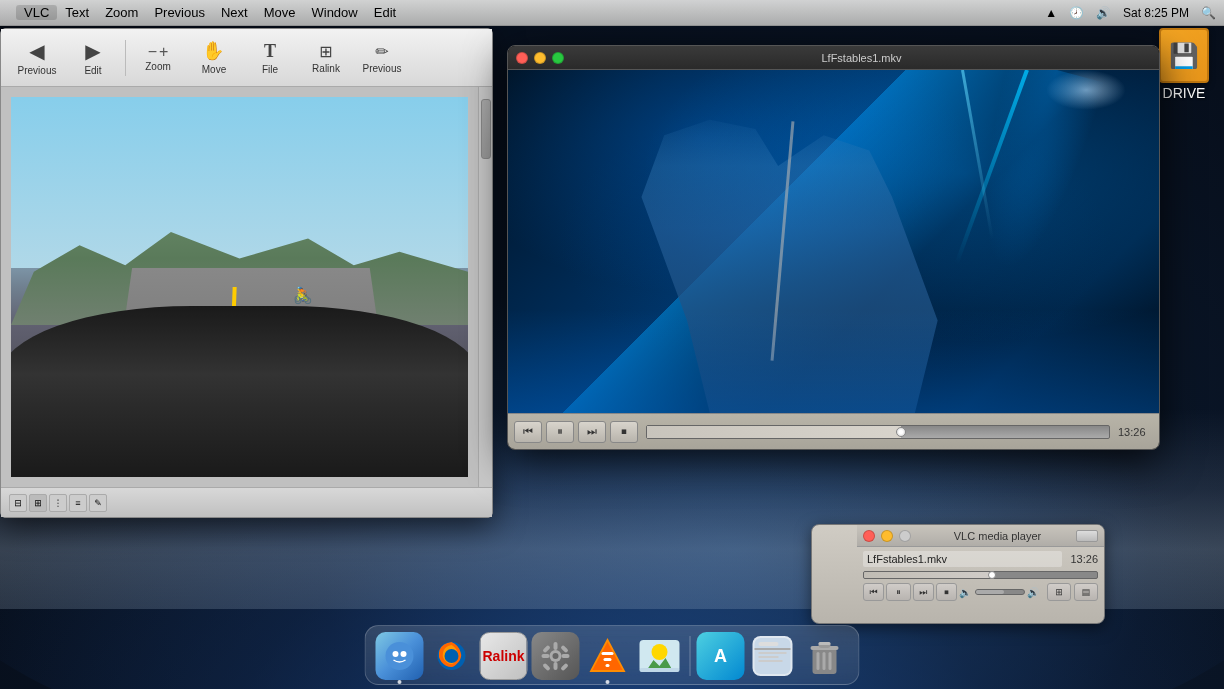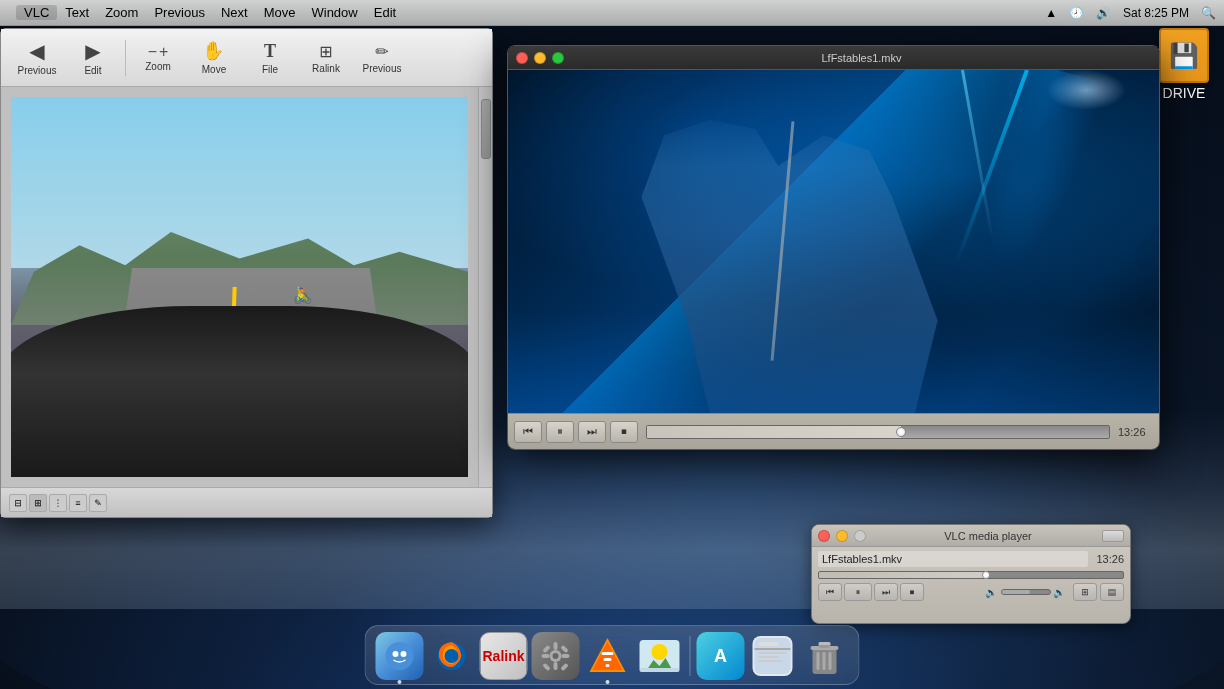--- a/index.html
+++ b/index.html
@@ -432,28 +432,29 @@
       font-size: 11px;
       color: #333;
       min-width: 35px;
     }
 
     
     .vlc-mini {
       position: absolute;
       top: 524px;
       left: 811px;
-      width: 320px;
+      width: 294px;
       height: 100px;
       background: linear-gradient(to bottom, #d0ccc4, #b8b4ac);
       border: 1px solid #777;
       border-radius: 8px;
       box-shadow: 0 4px 15px rgba(0,0,0,0.5);
       z-index: 25;
       overflow: hidden;
+      padding-left: 45px;
     }
     .vlc-mini-titlebar {
       height: 22px;
       background: linear-gradient(to bottom, #c8c4bc, #b0ada8);
       display: flex;
       align-items: center;
       padding: 0 6px;
       border-bottom: 1px solid #999;
     }
     .vlc-mini-title {

